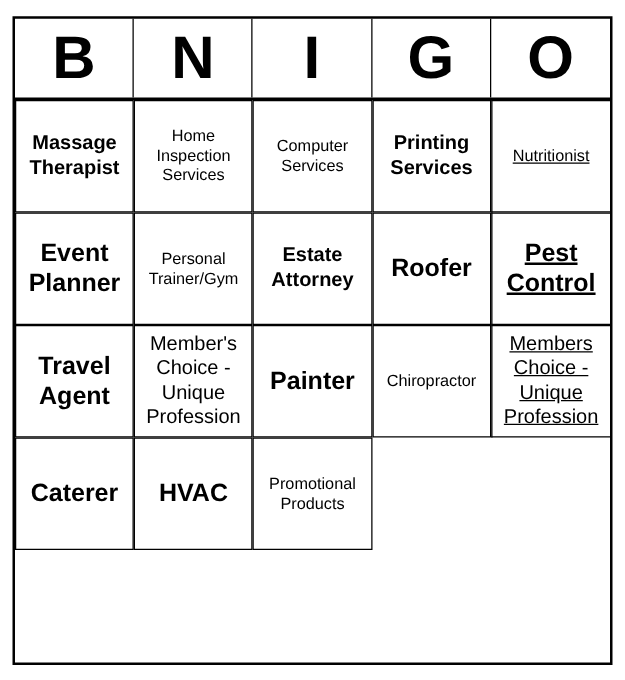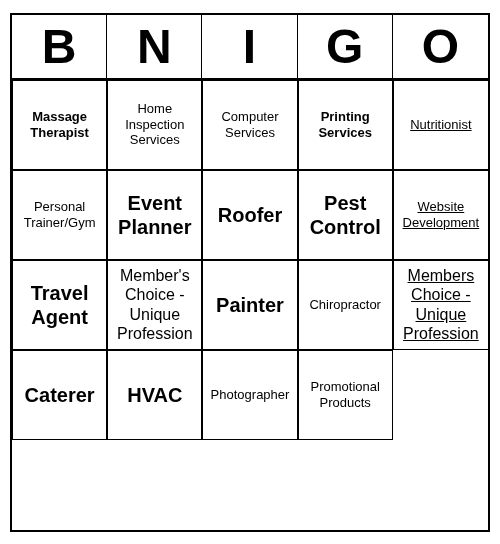--- a/index.html
+++ b/index.html
@@ -71,21 +71,21 @@
     .cell-text {
       display: block;
     }
 
     .size-large {
       font-size: 20px;
       font-weight: bold;
     }
 
     .size-medium {
-      font-size: 13px;
+      font-size: 16px;
       font-weight: bold;
     }
 
     .size-small {
       font-size: 13px;
     }
 
     .size-xsmall {
       font-size: 16px;
     }
@@ -111,33 +111,33 @@
       <div class="bingo-cell">
         <span class="cell-text size-small">Computer<br>Services</span>
       </div>
       <div class="bingo-cell">
         <span class="cell-text size-medium">Printing<br>Services</span>
       </div>
       <div class="bingo-cell">
         <span class="cell-text size-small">Nutritionist</span>
       </div>
       <div class="bingo-cell">
+        <span class="cell-text size-large">Event<br>Planner</span>
+      </div>
+      <div class="bingo-cell">
         <span class="cell-text size-small">Personal<br>Trainer/Gym</span>
       </div>
       <div class="bingo-cell">
-        <span class="cell-text size-large">Event<br>Planner</span>
+        <span class="cell-text size-medium">Estate<br>Attorney</span>
       </div>
       <div class="bingo-cell">
         <span class="cell-text size-large">Roofer</span>
       </div>
       <div class="bingo-cell">
         <span class="cell-text size-large">Pest<br>Control</span>
-      </div>
-      <div class="bingo-cell">
-        <span class="cell-text size-small">Website<br>Development</span>
       </div>
       <div class="bingo-cell">
         <span class="cell-text size-large">Travel<br>Agent</span>
       </div>
       <div class="bingo-cell">
         <span class="cell-text size-xsmall">Member's<br>Choice -<br>Unique<br>Profession</span>
       </div>
       <div class="bingo-cell">
         <span class="cell-text size-large">Painter</span>
       </div>
@@ -147,19 +147,16 @@
       <div class="bingo-cell">
         <span class="cell-text size-xsmall">Members<br>Choice -<br>Unique<br>Profession</span>
       </div>
       <div class="bingo-cell">
         <span class="cell-text size-large">Caterer</span>
       </div>
       <div class="bingo-cell">
         <span class="cell-text size-large">HVAC</span>
       </div>
       <div class="bingo-cell">
-        <span class="cell-text size-small">Photographer</span>
-      </div>
-      <div class="bingo-cell">
         <span class="cell-text size-small">Promotional<br>Products</span>
       </div>
     </div>
 </div>
 
 </body></html>

